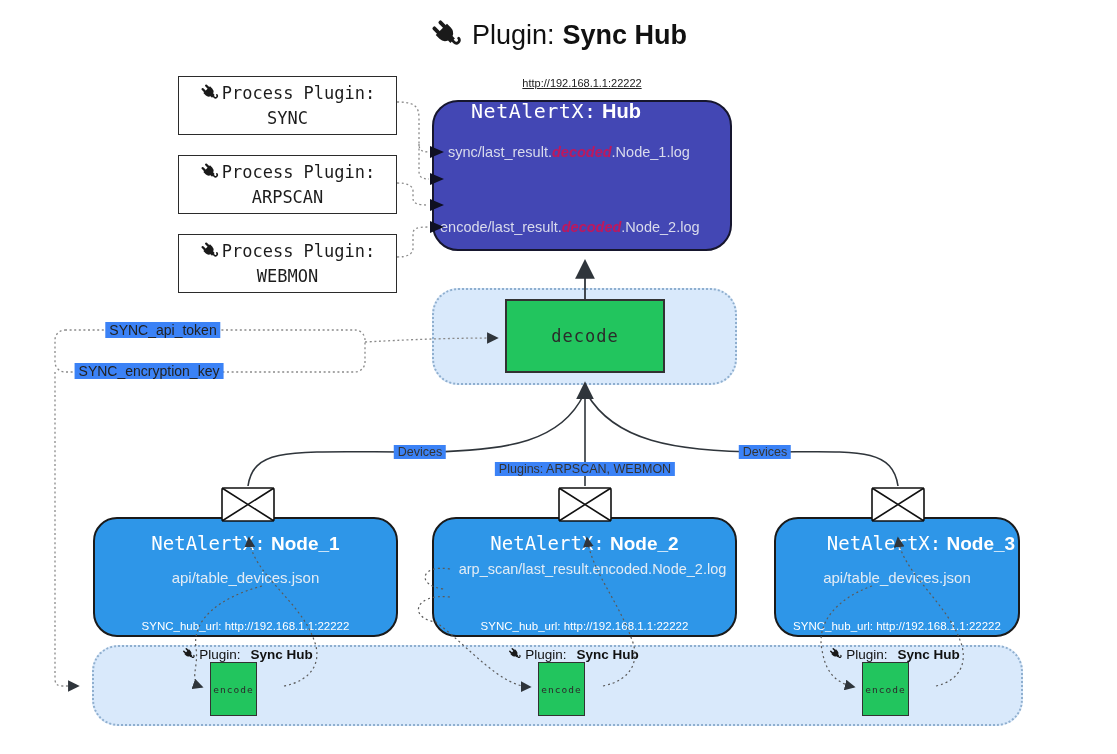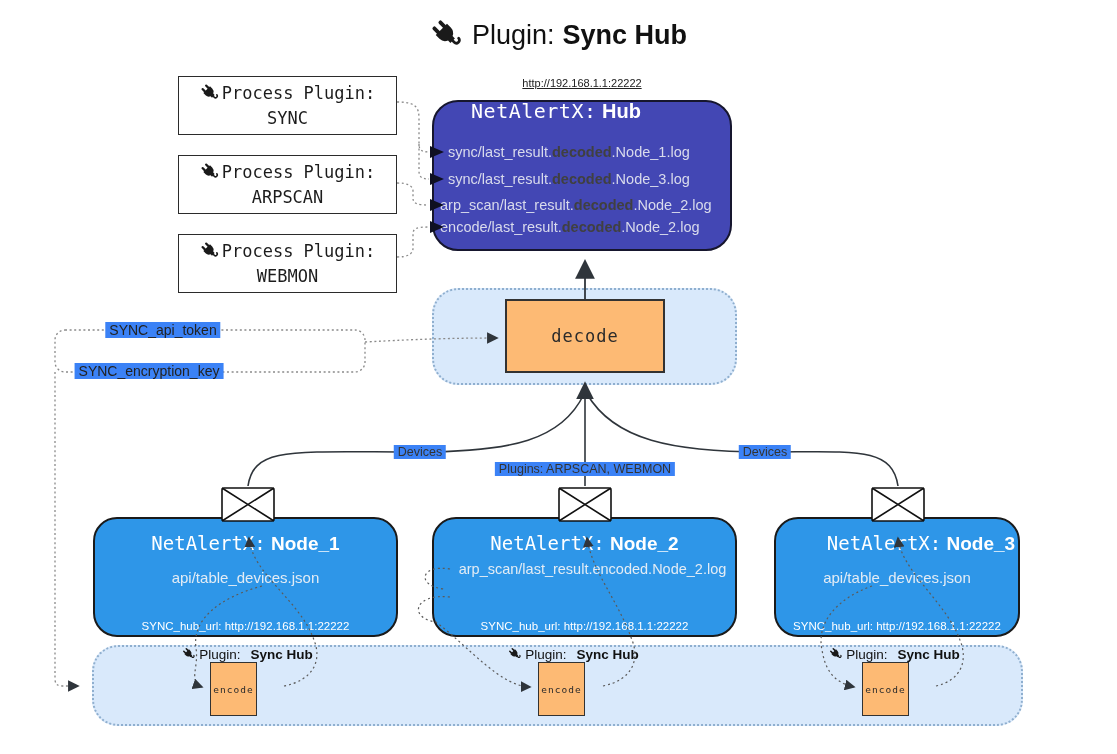--- a/index.html
+++ b/index.html
@@ -22,26 +22,26 @@
   .pbox{left:178px;width:217px;height:57px;background:#fff;border:1.8px solid #2b2b2b;
         display:flex;flex-direction:column;justify-content:center;align-items:center;
         font-size:17px;color:#1c1c1c;line-height:1.45;}
   .pbox .l1{display:flex;align-items:center;gap:2px;}
   
   .hub{left:432px;top:100px;width:300px;height:151px;background:#4347b4;border:2px solid #16162e;
        border-radius:26px;box-sizing:border-box;}
   .hub-title{left:432px;top:99px;width:248px;text-align:center;color:#fff;font-size:20px;}
   .hub-title .pre{letter-spacing:.5px;}
   .hub-log{left:448px;width:284px;height:18px;font-size:14.5px;color:#d9dbec;white-space:nowrap;}
-  .hub-log b{color:#404040;}
+  .hub-log b{color:#be185d;font-style:italic;}
   .hub-url{left:432px;top:77px;width:300px;text-align:center;font-size:11px;color:#222;text-decoration:underline;}
   
   .band{background:#d9e9fb;border:2px dotted #8fafcf;border-radius:26px;box-sizing:border-box;}
   .decode-band{left:432px;top:288px;width:305px;height:97px;}
-  .wbox{background:#fdba74;border:2px solid #323232;box-sizing:border-box;display:flex;
+  .wbox{background:#22c55e;border:2px solid #323232;box-sizing:border-box;display:flex;
         align-items:center;justify-content:center;color:#2b2b2b;}
   .decode-box{left:505px;top:299px;width:160px;height:74px;font-size:17px;letter-spacing:1px;}
   
   .node{top:517px;height:120px;background:#2e96e8;border:2px solid #1a1a1a;border-radius:24px;
         box-sizing:border-box;}
   .node-title{top:532px;text-align:center;color:#fff;font-size:19px;white-space:nowrap;}
   .node-file{text-align:center;color:#e3ecf5;font-size:14.5px;white-space:nowrap;}
   .node-url{top:620px;text-align:center;color:#fff;font-size:11.5px;white-space:nowrap;}
   
   .bottom-band{left:92px;top:645px;width:931px;height:81px;}
@@ -109,22 +109,20 @@
       <span>WEBMON</span>
     </div>
 
     <div class="abs hub-url">http://192.168.1.1:22222</div>
     <div class="abs hub"></div>
     <div class="abs hub-title">
       <span class="mono pre">NetAlertX:</span>
       <b>Hub</b>
     </div>
     <div class="abs hub-log" style="top:144px"><span>sync/last_result.</span><b>decoded</b><span>.Node_1.log</span></div>
-    <div class="abs hub-log" style="top:171px"><span>sync/last_result.</span><b>decoded</b><span>.Node_3.log</span></div>
-    <div class="abs hub-log" style="top:197px;left:440px"><span>arp_scan/last_result.</span><b>decoded</b><span>.Node_2.log</span></div>
     <div class="abs hub-log" style="top:219px;left:440px"><span>encode/last_result.</span><b>decoded</b><span>.Node_2.log</span></div>
 
     <div class="abs band decode-band"></div>
     <div class="abs wbox decode-box mono">
       <span>decode</span>
     </div>
 
     <div class="abs node" style="left:93px;width:305px"></div>
     <div class="abs node" style="left:432px;width:305px"></div>
     <div class="abs node" style="left:774px;width:246px"></div>

